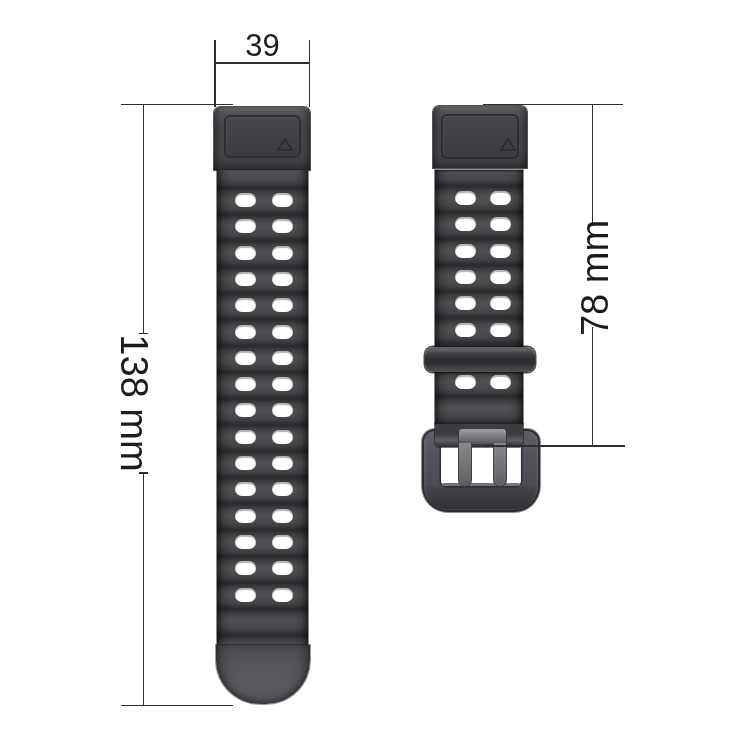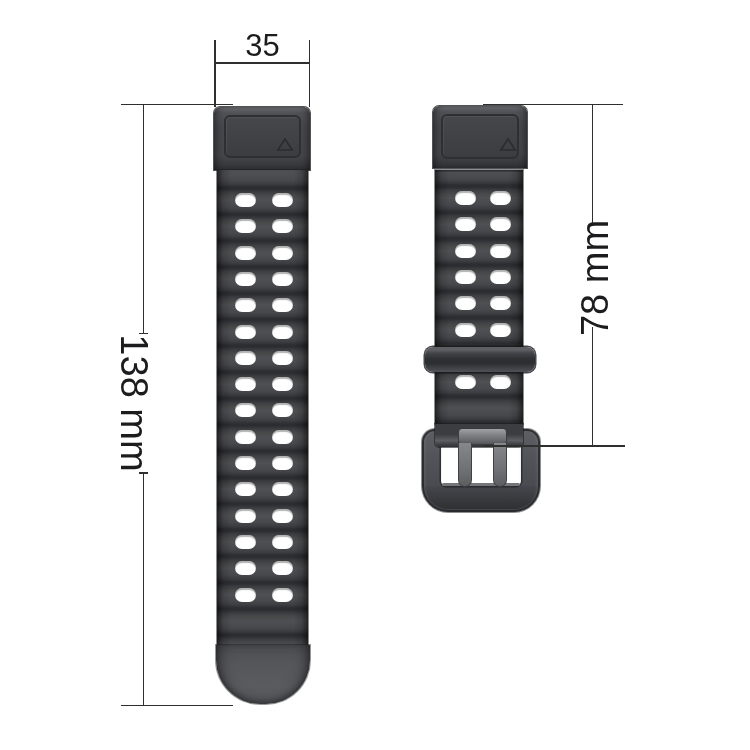--- a/index.html
+++ b/index.html
@@ -60,21 +60,21 @@
 </style>
 </head>
 <body>
 
 <div class="canvas">
 
   <div style="left:0;top:0;width:0;height:0;">
     <div class="dline v" style="left:214.3px;top:40px;height:67px;"></div>
     <div class="dline v" style="left:308.8px;top:40px;height:67px;"></div>
     <div class="dline h" style="left:215px;top:62.3px;width:94.5px;"></div>
-    <div class="dim-label" style="left:215px;top:30px;width:95px;text-align:center;font-size:31px;line-height:31px;">35</div>
+    <div class="dim-label" style="left:215px;top:30px;width:95px;text-align:center;font-size:31px;line-height:31px;">39</div>
   </div>
 
   <div style="left:0;top:0;width:0;height:0;">
     <div class="lug" style="left:214px;top:107px;width:96px;height:63px;">
       <div class="plate" style="left:9.5px;top:8px;width:77px;height:43px;">
         <span style="left:50px;top:20px;width:18px;height:15px;">
           <svg width="18" height="15" viewBox="0 0 18 15">
               <path d="M9 2 L16.2 13 L1.8 13 Z" fill="none" stroke="#2b2c2f" stroke-width="1.6"></path>
             </svg>
         </span>

